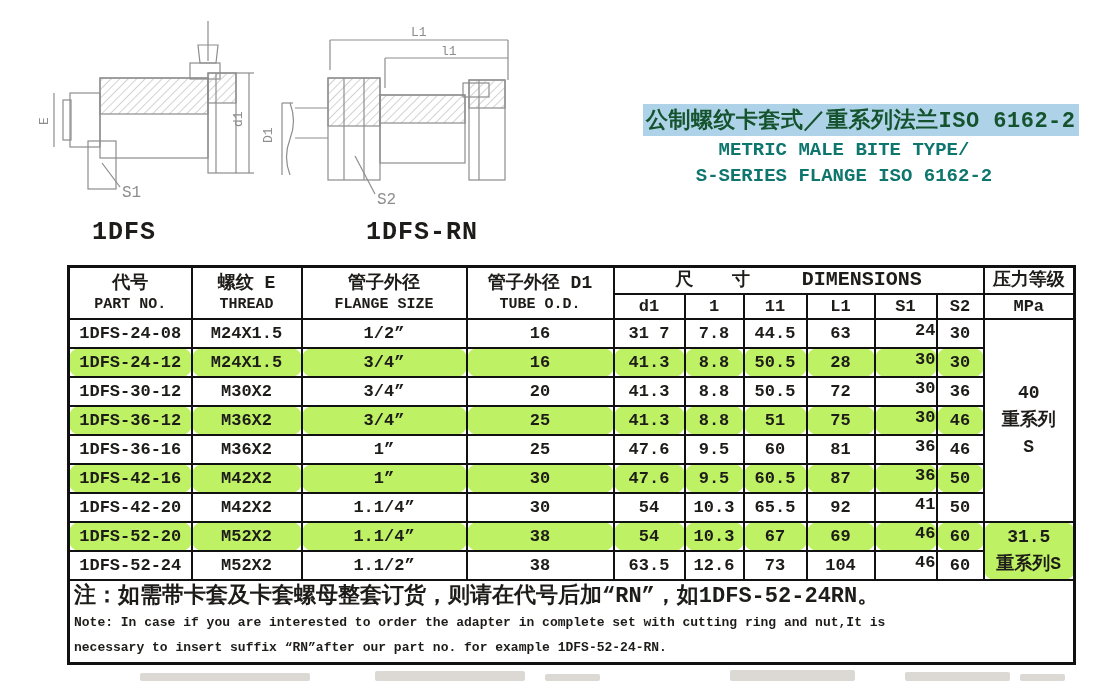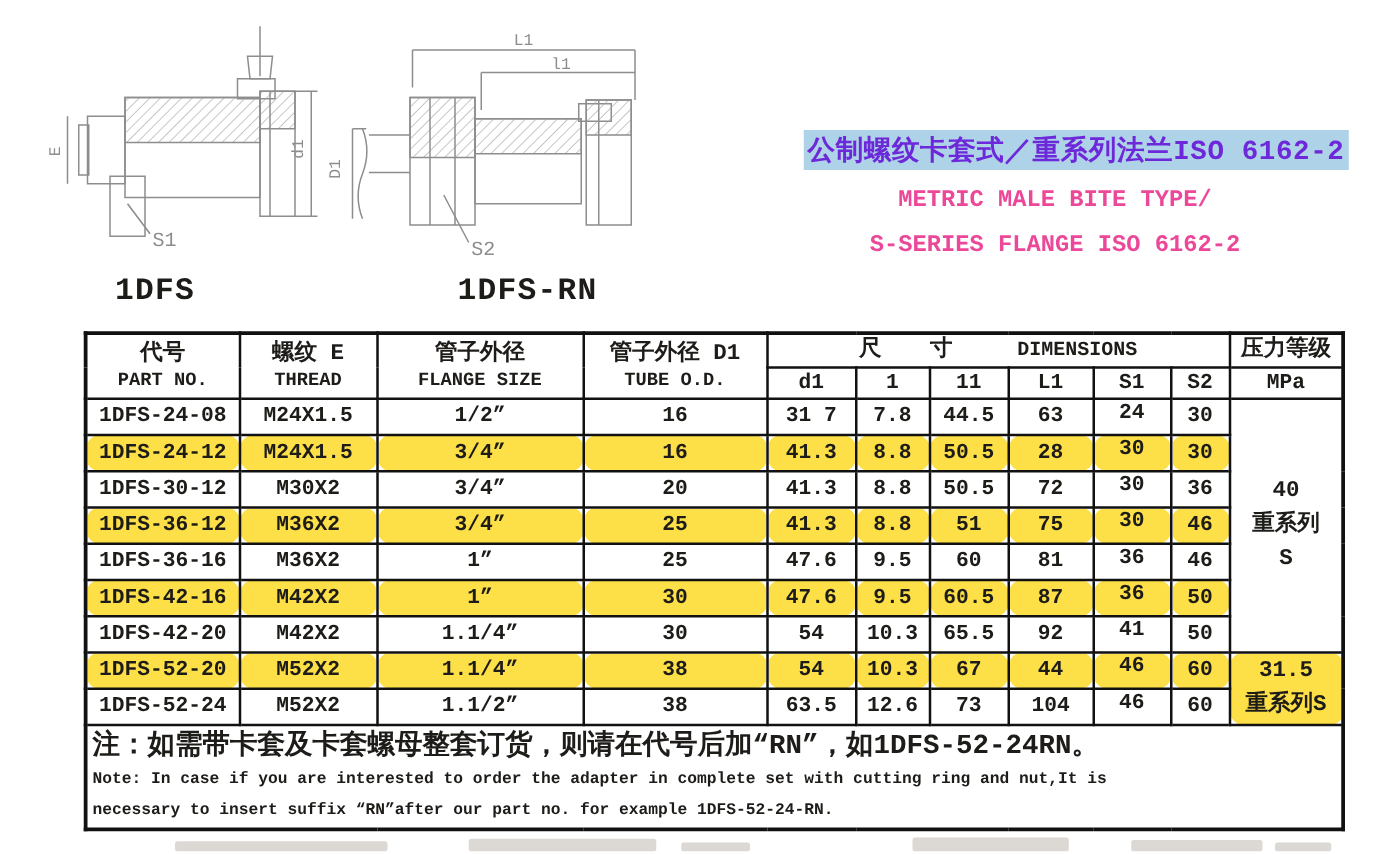--- a/index.html
+++ b/index.html
@@ -17,46 +17,46 @@
   .fig-caption {
     position:absolute; font-weight:bold; font-size:25px; color:#1e1c19;
     letter-spacing:1px;
     text-align:right;
   }
   #cap1 { left:92px;  top:218px; }
   #cap2 { left:366px; top:218px; }
   
   .title-block { position:absolute; left:643px; top:104px; width:402px; text-align:center; }
   .title-zh {
-    display:inline-block; background:#aed3e8; color:#6d28d9;
+    display:inline-block; background:#aed3e8; color:#14532d;
     font-size:22px; font-weight:bold; padding:1px 3px; white-space:nowrap;
     letter-spacing:0.5px;
   }
-  .title-en { font-size:19px; font-weight:bold; color:#ec4899; line-height:24px; margin-top:12px; }
+  .title-en { font-size:19px; font-weight:bold; color:#0f766e; line-height:24px; margin-top:2px; }
   
   table.spec {
     position:absolute; left:67px; top:265px; width:1006px;
     border-collapse:collapse; table-layout:fixed;
     border:3px solid #111111;
     font-weight:bold;
   }
   .spec th, .spec td {
     border:2px solid #111111; text-align:center; vertical-align:middle;
     padding:0; overflow:hidden; white-space:nowrap;
   }
   .spec thead tr.h1 th { height:27px; }
   .spec thead tr.h2 th { height:25px; font-size:17px; }
   .hz { display:block; font-size:18px; line-height:24px; }
   .he { display:block; font-size:15px; line-height:20px; }
   .dims-head .hz, .dims-head .he { display:inline; }
-  .dims-head .he { margin-left:28px; font-size:16px; }
+  .dims-head .he { margin-left:28px; font-size:20px; }
   .dims-head .hz { letter-spacing:14px; }
   .spec tbody td { height:29px; font-size:17px; }
-  .spec tbody tr.shaded td { background:#fde047;border-radius:11px; }
-  .spec tbody td:nth-child(9) { vertical-align:top; line-height:22px; } 
+  .spec tbody tr.shaded td { background:#bef264;border-radius:11px; }
+  .spec tbody td:nth-child(9) { vertical-align:top; line-height:22px;text-align:right; } 
   .spec tbody td.pressure-cell {
     background:#ffffff; font-size:18px; line-height:27px; vertical-align:middle;margin-left:40px;
   }
   .spec tr.note-row td {
     height:84px; text-align:left; vertical-align:top; white-space:normal;
     padding:3px 6px 0 4px; background:#ffffff;
   }
   .note-zh { font-size:22px; line-height:26px; }
   .note-en { font-size:13px; line-height:25px; }
   
@@ -291,21 +291,21 @@
     <td>50</td>
   </tr>
       <tr class="shaded">
     <td>1DFS-52-20</td>
     <td>M52X2</td>
     <td>1.1/4”</td>
     <td>38</td>
     <td>54</td>
     <td>10.3</td>
     <td>67</td>
-    <td>44</td>
+    <td>69</td>
     <td>46</td>
     <td>60</td>
   <td rowspan="2" class="pressure-cell">31.5<br>重系列S</td>
       </tr>
       <tr>
     <td>1DFS-52-24</td>
     <td>M52X2</td>
     <td>1.1/2”</td>
     <td>38</td>
     <td>63.5</td>

